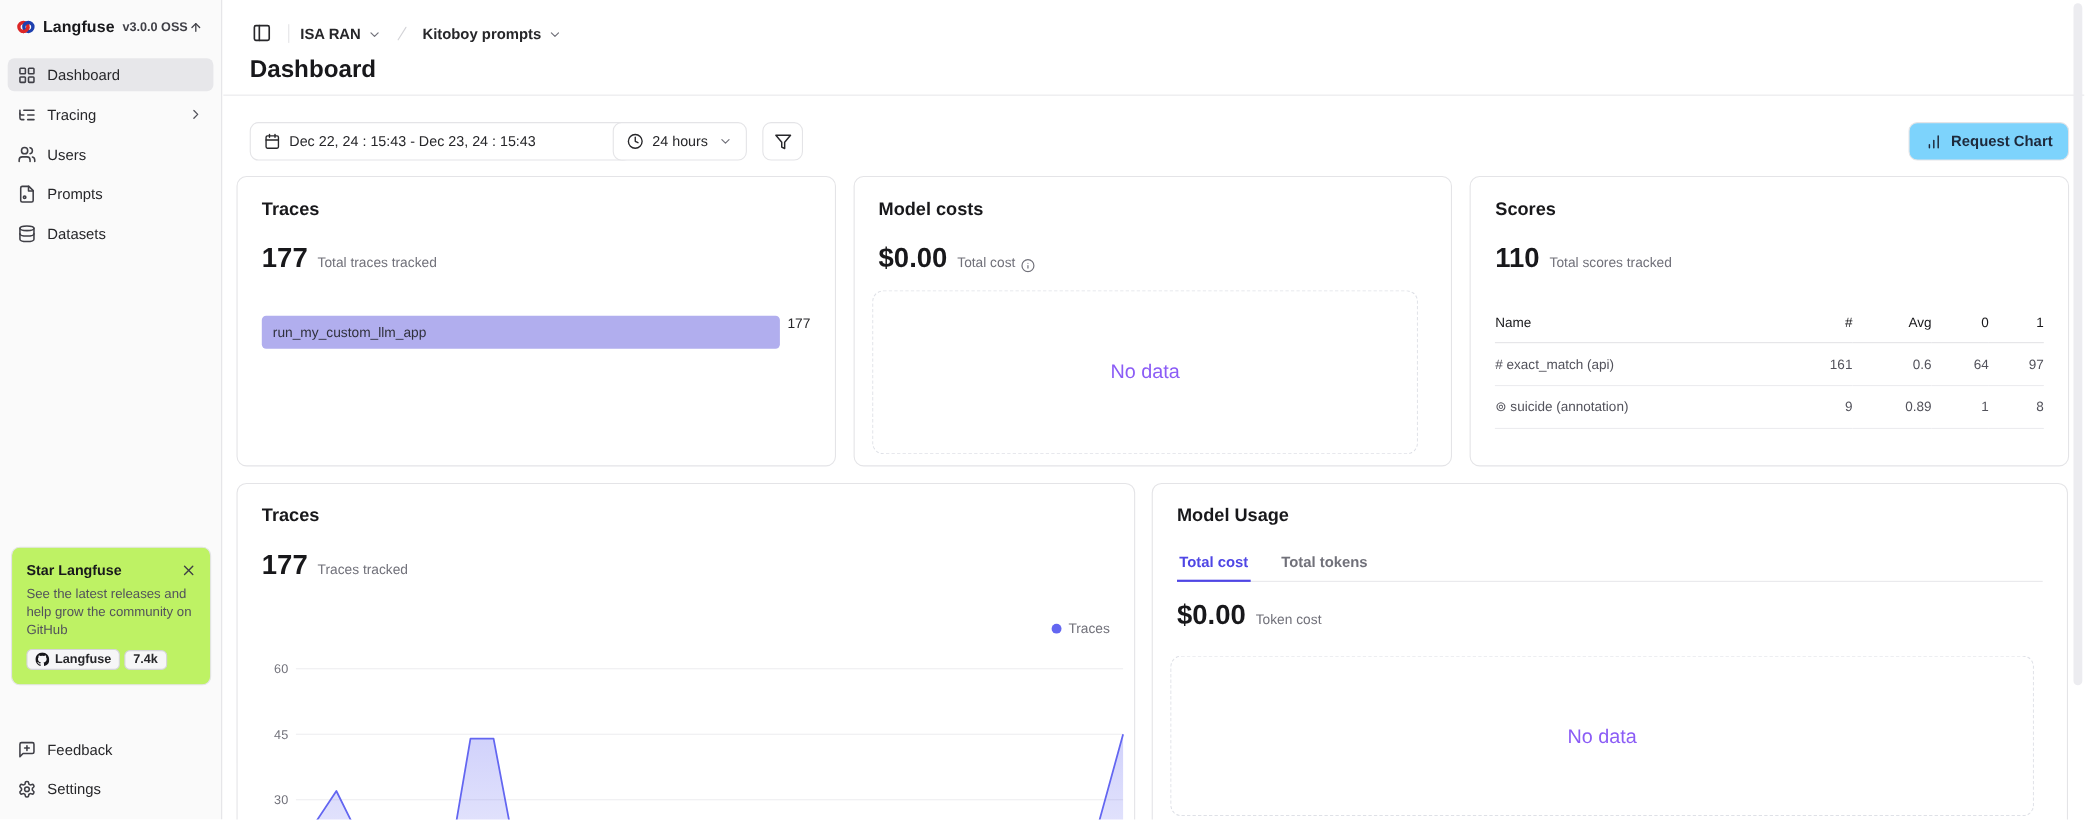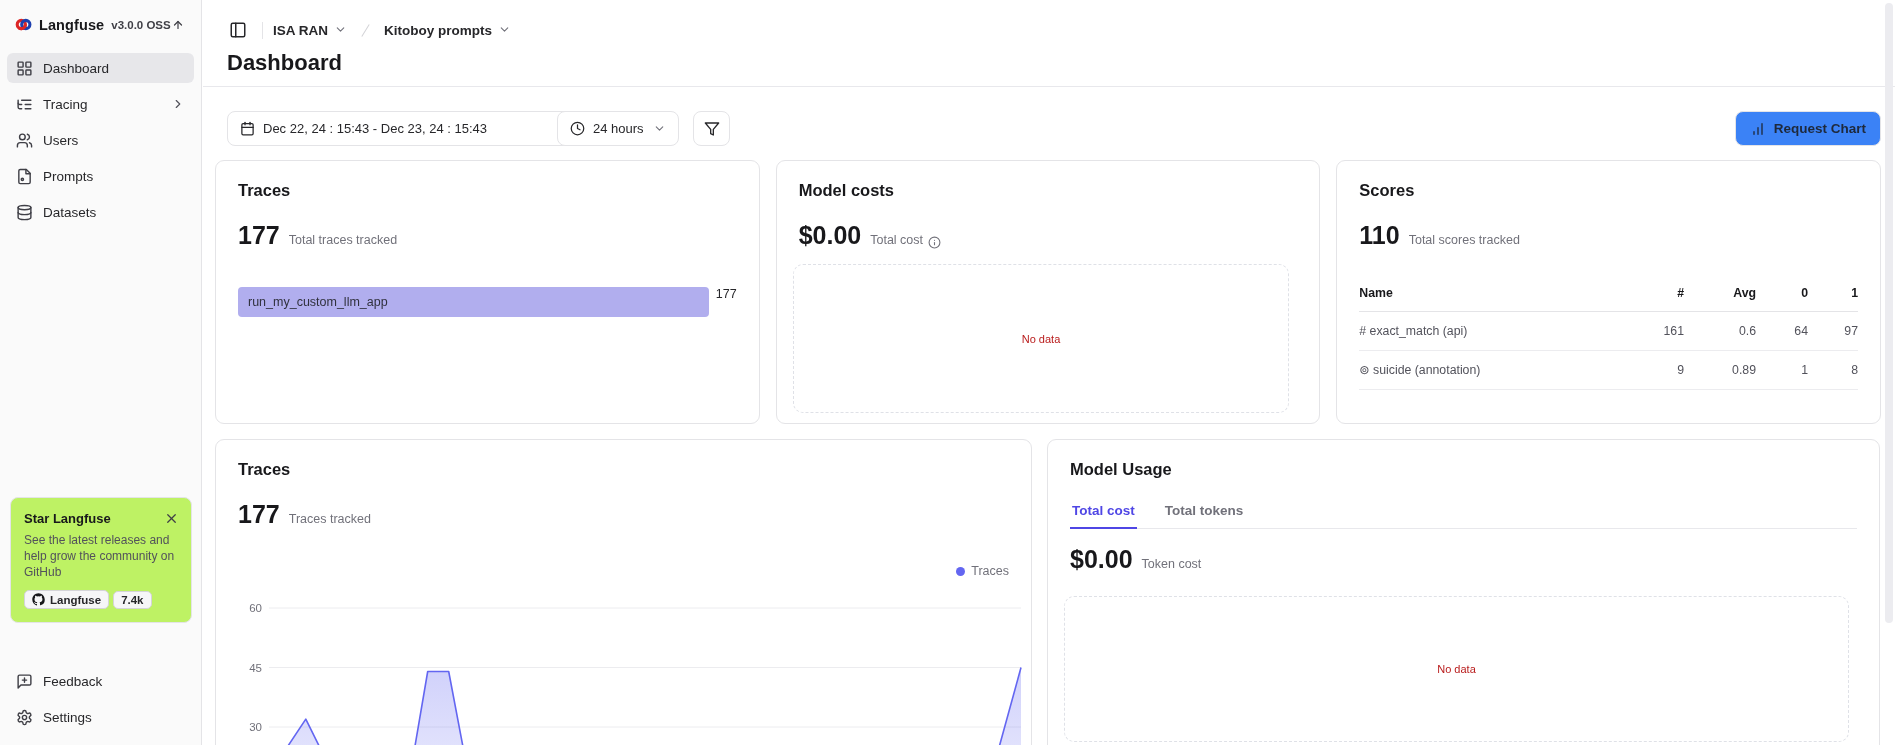--- a/index.html
+++ b/index.html
@@ -24,55 +24,55 @@
   .star-body{margin-top:7px;font-size:12px;line-height:1.32;color:#52525b}
   .star-badges{margin-top:10px;display:flex;align-items:center;gap:4px;cursor:pointer}
   .gh-pill{display:inline-flex;align-items:center;gap:5px;border:1px solid #d4d4d8;background:#f6f6f7;border-radius:5px;padding:2px 7px;font-size:11.5px;font-weight:bold;color:#27272a}
   .star-pill{border:1px solid #d4d4d8;background:#f6f6f7;border-radius:5px;padding:2px 7px;font-size:11.5px;font-weight:bold;color:#27272a}
   .sidebar-footer{position:absolute;left:7px;right:7px;top:666px;display:flex;flex-direction:column;gap:6px}
 
   
   .breadcrumb{position:absolute;left:224px;top:16px;height:28px;display:flex;align-items:center;gap:10px}
   .panel-btn{width:28px;height:28px;display:flex;align-items:center;justify-content:center;border:none;background:none;border-radius:6px;color:#27272a;cursor:pointer}
   .vdiv{width:1px;height:17px;background:#e4e4e7}
-  .crumb{display:flex;align-items:flex-start;gap:6px;font-size:13.5px;font-weight:600;color:#27272a;cursor:pointer}
+  .crumb{display:flex;align-items:flex-end;gap:6px;font-size:13.5px;font-weight:600;color:#27272a;cursor:pointer}
   .crumb .icon{color:#71717a}
   .slash{color:#d4d4d8}
   .page-title{position:absolute;left:227px;top:50px;font-size:22px;font-weight:bold}
   .header-divider{position:absolute;left:203px;right:0;top:86px;height:1px;background:#e8e8ec}
 
   
   .field{position:absolute;top:111px;height:35px;display:flex;align-items:center;gap:8px;padding:0 12px;border:1px solid #e4e4e7;border-radius:8px;background:#fff;font-size:13px;color:#27272a;cursor:pointer}
   .date-field{left:227px;width:348px}
   .time-field{left:557px;width:122px}
   .time-field .trail{margin-left:auto;color:#71717a}
   .filter-btn{left:693px;width:37px;justify-content:center;padding:0}
-  .request-btn{position:absolute;top:111px;right:14px;height:35px;display:flex;align-items:center;gap:8px;padding:0 14px;border:1px solid #e4e4e7;border-radius:8px;background:#3b82f6;font-size:13.5px;font-weight:bold;color:#1e293b;cursor:pointer}
+  .request-btn{position:absolute;top:111px;right:14px;height:35px;display:flex;align-items:center;gap:8px;padding:0 14px;border:1px solid #e4e4e7;border-radius:8px;background:#7dd3fc;font-size:13.5px;font-weight:bold;color:#1e293b;cursor:pointer}
 
   
   .cards-row1{position:absolute;left:215px;top:160px;width:1666px;height:264px;display:flex;gap:16px}
   .cards-row1 .card{flex:1}
   .cards-row2{position:absolute;left:215px;top:439px;height:420px;display:flex;gap:15px}
   .card{background:#fff;border:1px solid #e4e4e7;border-radius:9px;padding:20px 22px;position:relative}
   .card-title{font-size:16.5px;font-weight:bold}
   .metric{display:flex;align-items:baseline;gap:9px;margin-top:21px}
   .metric-value{font-size:25px;font-weight:bold}
   .metric-sub{font-size:12.5px;color:#71717a;display:flex;align-items:center;gap:5px}
   .metric-sub .icon{color:#71717a;position:relative;top:2px}
 
   .hbar-row{display:flex;align-items:flex-start;gap:7px;margin-top:37px;cursor:pointer}
   .hbar{flex:1;height:30px;background:#b1aeee;border-radius:4px;display:flex;align-items:center;padding:0 10px;font-size:12.5px;color:#30313d;overflow:hidden;white-space:nowrap}
   .hbar-val{font-size:12.5px;color:#27272a}
 
-  .nodata-box{position:absolute;left:16px;right:30px;border:1px dashed #dfe1e7;border-radius:10px;display:flex;align-items:center;justify-content:center;font-size:11px;color:#b91c1c}
+  .nodata-box{position:absolute;left:16px;right:30px;border:1px dashed #dfe1e7;border-radius:10px;display:flex;align-items:center;justify-content:center;font-size:18px;color:#8b5cf6}
   .nodata-costs{top:103px;height:149px}
   .nodata-usage{top:156px;height:146px}
 
   table.scores{width:100%;border-collapse:collapse;font-size:12.3px;margin-top:30px}
-  table.scores th{text-align:left;font-weight:bold;color:#18181b;padding:6px 0 11px;border-bottom:1px solid #e4e4e7}
+  table.scores th{text-align:left;font-weight:normal;color:#18181b;padding:6px 0 11px;border-bottom:1px solid #e4e4e7}
   table.scores td{padding:12px 0;border-bottom:1px solid #ececef;color:#52525b;cursor:pointer}
   table.scores th.num,table.scores td.num{text-align:right}
   table.scores .c-count{width:64px}
   table.scores .c-avg{width:72px}
   table.scores .c-zero{width:52px}
   table.scores .c-one{width:50px}
 
   .chart-card{width:817px;overflow:hidden}
   .usage-card{width:833px;overflow:hidden}
   .legend{position:absolute;right:22px;top:124px;display:flex;align-items:center;gap:6px;font-size:12.5px;color:#71717a}

